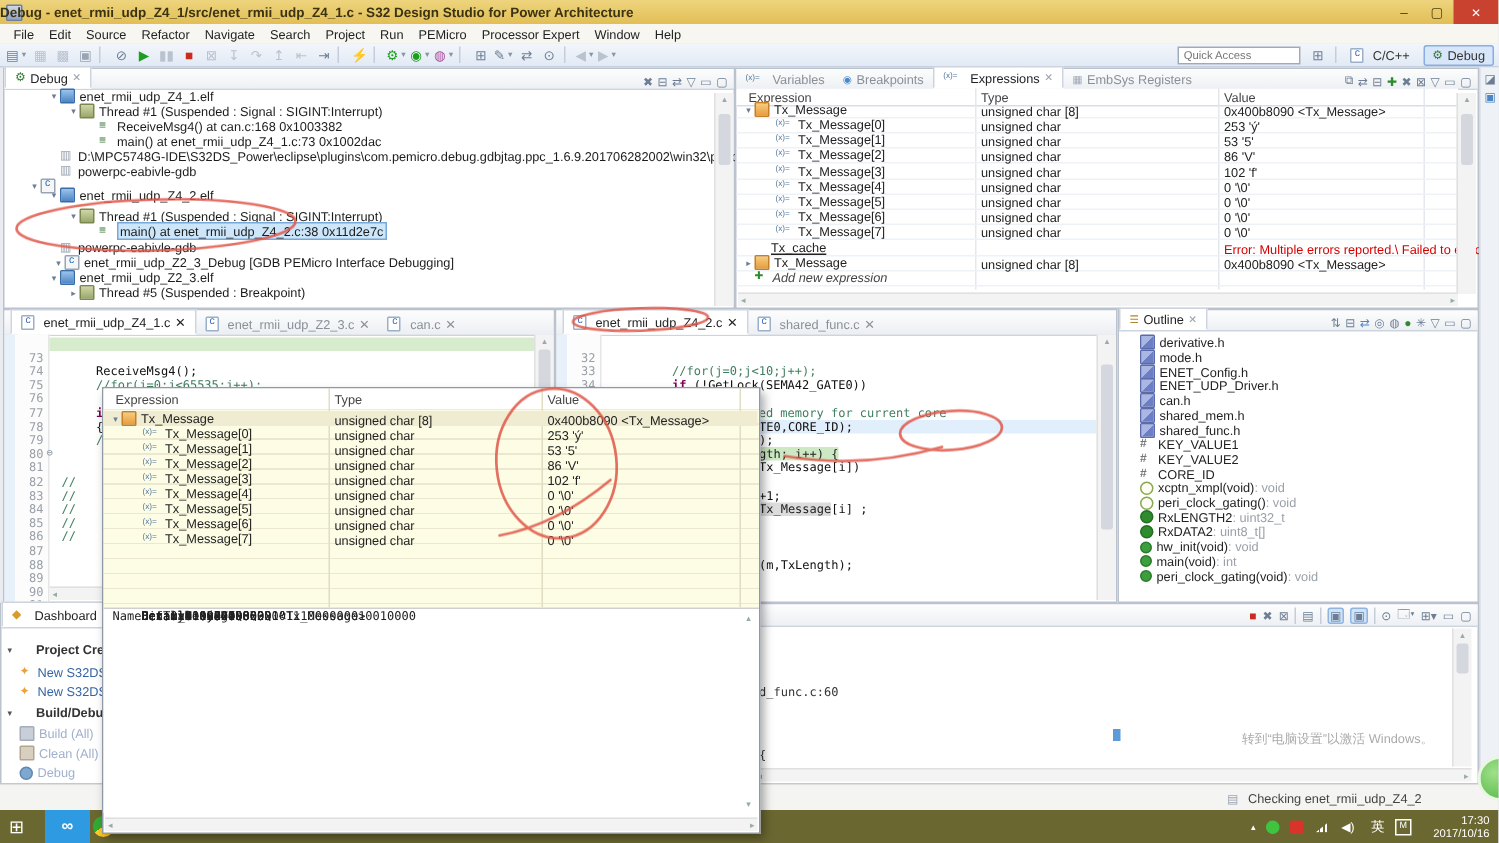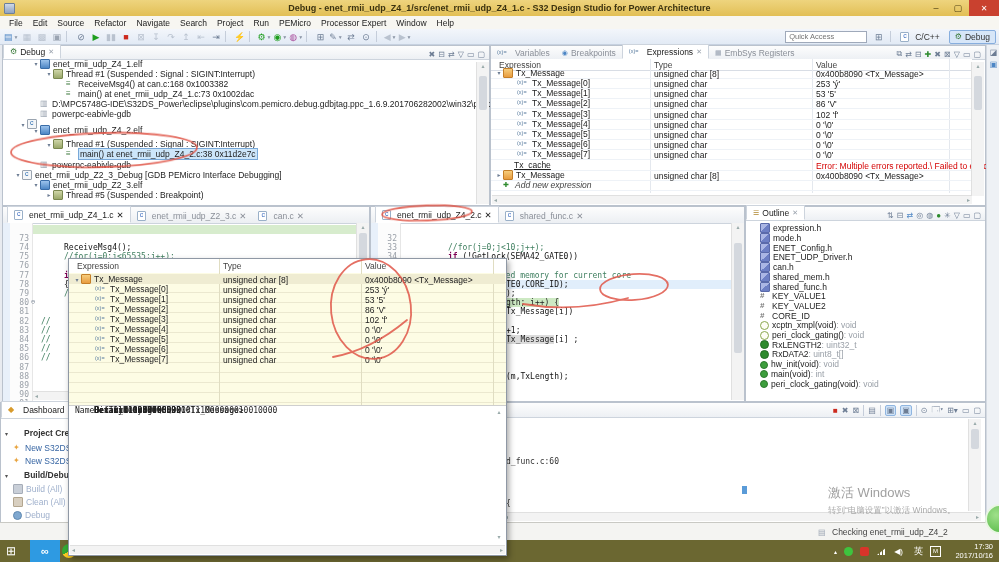--- a/index.html
+++ b/index.html
@@ -4,21 +4,21 @@
 <style>
   html,body{margin:0;padding:0}
   body{position:relative;width:999px;height:562px;overflow:hidden;background:#e8ebf0;
        font-family:"Liberation Sans",sans-serif;font-size:8.5px;color:#222;
        -webkit-font-smoothing:antialiased}
   .abs{position:absolute}
 
   
   #titlebar{left:0;top:0;width:999px;height:16px;background:linear-gradient(#eed47e,#e2bf55);display:flex;align-items:center}
   #titlebar .ticon{width:9px;height:9px;margin-left:4px;background:linear-gradient(#cfd8e8,#8fa3c0);border:1px solid #6c7f9c;border-radius:1px}
-  #titlebar .ttext{position:absolute;left:0;right:0;text-align:center;font-size:9px;color:#3c3310;font-weight:bold}
+  #titlebar .ttext{position:absolute;left:0;right:0;font-size:9px;color:#3c3310;font-weight:bold}
   .winbtn{position:absolute;top:0;height:16px;display:flex;align-items:center;justify-content:center;font-size:9px;color:#4a3c10}
   #btn-min{left:925px;width:22px}
   #btn-max{left:947px;width:22px}
   #btn-close{left:969px;width:30px;background:#c9412f;color:#fff;font-size:8px}
 
   #menubar{left:0;top:16px;width:999px;height:13px;background:#f7f6f1;border-bottom:1px solid #e3e1d8;display:flex;align-items:center;padding-left:4px}
   .menuitem{padding:0 5px;color:#222}
 
   #toolbar{left:0;top:29px;width:999px;height:15px;background:linear-gradient(#f3f6fb,#e2eaf5);border-bottom:1px solid #c6d1e0;display:flex;align-items:center;padding-left:3px}
   .tbi{height:13px;min-width:13px;display:flex;align-items:center;justify-content:center;font-size:9px;color:#6d7d94;margin:0 1px;white-space:nowrap}
@@ -365,21 +365,21 @@
       </span>
     </div>
       <div class="drow" style="top: 113.5px;">
       <span style="display: flex; align-items: center; padding-left: 29px;">
         <span class="exp"></span>
         <span class="icon icon-process"></span>
         <span class="dlabel">powerpc-eabivle-gdb</span>
       </span>
     </div>
       <div class="drow" style="top: 123.58px;">
-      <span style="display: flex; align-items: center; padding-left: 11px;">
+      <span style="display: flex; align-items: center; padding-left: 32px;">
         <span class="exp">▾</span>
         <span class="icon icon-target"></span>
         <span class="dlabel">enet_rmii_udp_Z2_3_Debug [GDB PEMicro Interface Debugging]</span>
       </span>
     </div>
       <div class="drow" style="top: 133.66px;">
       <span style="display: flex; align-items: center; padding-left: 29px;">
         <span class="exp">▾</span>
         <span class="icon icon-elf"></span>
         <span class="dlabel">enet_rmii_udp_Z2_3.elf</span>
@@ -769,21 +769,21 @@
       <span class="ti">✳</span>
       <span class="ti">▽</span>
       <span class="ti">▭</span>
       <span class="ti">▢</span>
     </span>
   </div>
   <div>
 
   <div class="orow" style="top: 16.5px;">
       <span class="icon icon-include"></span>
-      <span>expression.h</span>
+      <span>derivative.h</span>
       <span class="suffix"></span>
     </div>
       <div class="orow" style="top: 26.2px;">
       <span class="icon icon-include"></span>
       <span>mode.h</span>
       <span class="suffix"></span>
     </div>
       <div class="orow" style="top: 35.9px;">
       <span class="icon icon-include"></span>
       <span>ENET_Config.h</span>
@@ -935,21 +935,20 @@
       <div class="conline" style="top: 96px;"><span>{</span></div>
     </div>
   <div class="vscroll" style="top:16px;bottom:12px;right:4px">▴<div class="thumb" style="top:10px;height:20px"></div></div>
   <div class="hscroll" style="left:300px;right:4px;bottom:2px">
       <span style="position:absolute;left:2px">◂</span>
       <span style="position:absolute;right:2px">▸</span>
     </div>
 </div>
 
 <div class="abs" id="watermark">
-  <div class="w1">激活 Windows</div>
   <div class="w2">转到“电脑设置”以激活 Windows。</div>
 </div>
 
 <div class="abs" id="statusbar">
   <span style="position:absolute;left:818px;color:#9aa4b2;font-size:8px">▤</span>
   <span style="position:absolute;left:832px;color:#444">Checking enet_rmii_udp_Z4_2</span>
 </div>
 
 <div class="abs" id="taskbar">
   <div id="start-button">⊞</div>

